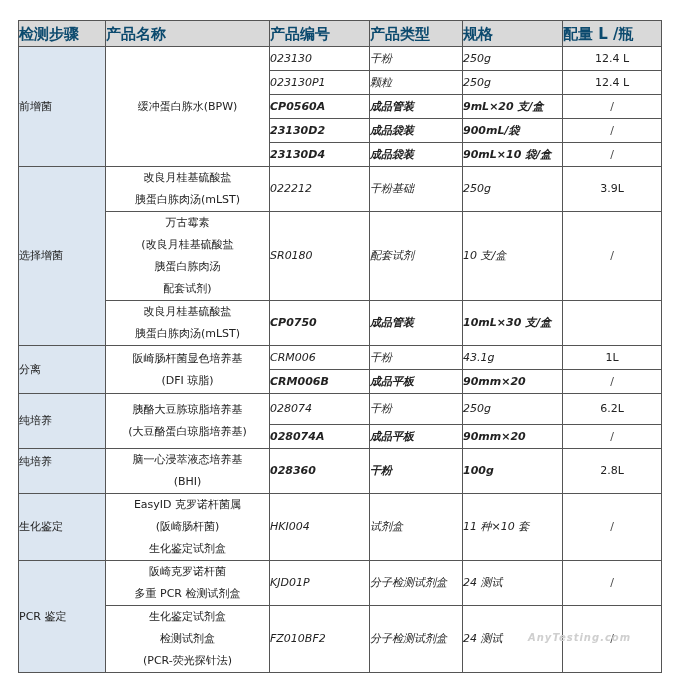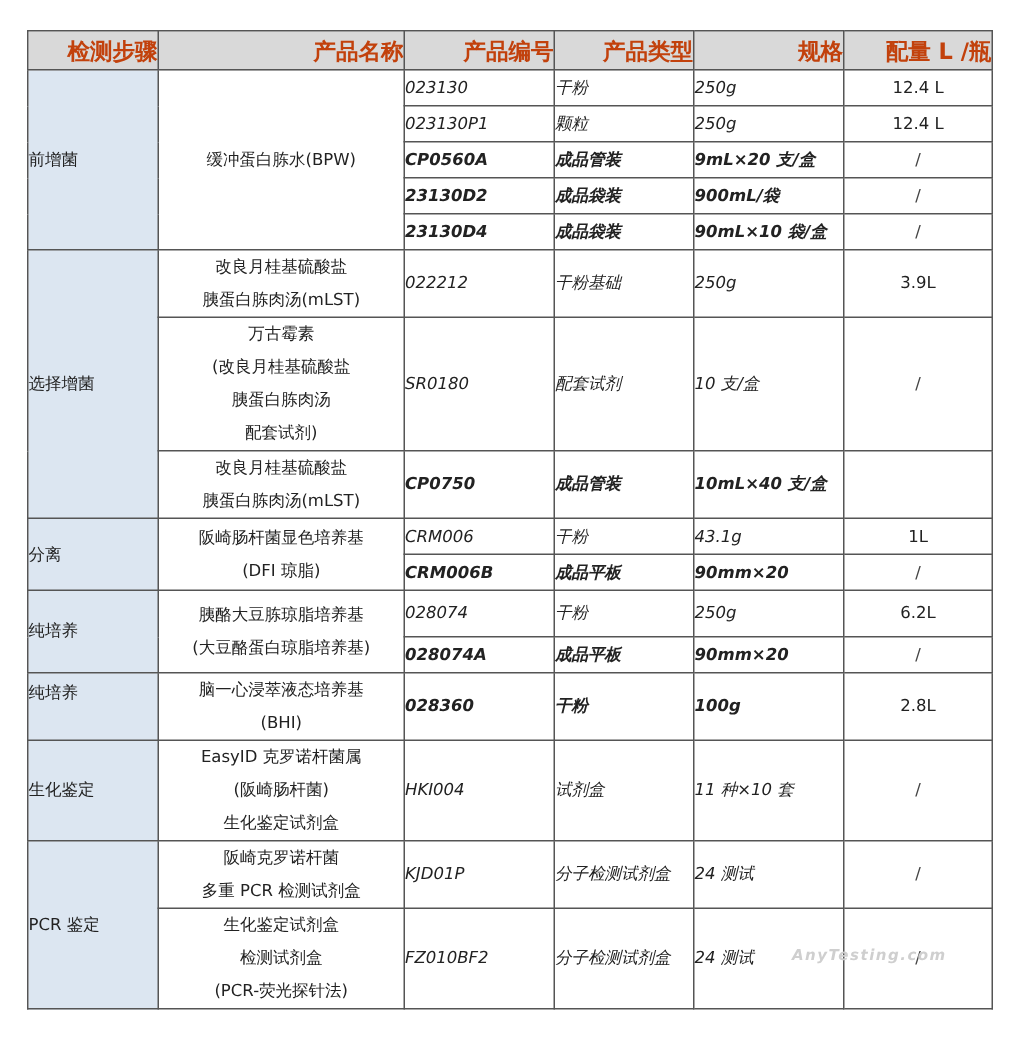--- a/index.html
+++ b/index.html
@@ -1,21 +1,21 @@
 <!DOCTYPE html>
 <html><head>
 <meta charset="utf-8">
 <style>
   html, body { margin: 0; padding: 0; background: #ffffff; }
   body { width: 680px; height: 691px; position: relative; overflow: hidden;
          font-family: "DejaVu Sans", "Liberation Sans", sans-serif; color: #222; }
   table.main { position: absolute; left: 18px; top: 20px; border-collapse: collapse;
                width: 643px; table-layout: fixed; }
   table.main td, table.main th { border: 1px solid #555; padding: 0; font-size: 11px; line-height: 22px; }
-  table.main th { background: #d9d9d9; font-size: 15px; font-weight: bold; height: 25px; text-align: right; color: #c2410c; }
+  table.main th { background: #d9d9d9; font-size: 15px; font-weight: bold; height: 25px; text-align: left; color: #0c4a6e; }
   td.step { background: #dce6f1; font-size: 13px; padding-left: 8px; text-align: left; vertical-align: middle; margin-top: 21px; }
   td.name { text-align: center; font-size: 11.5px; vertical-align: middle; }
   td.name div { line-height: 22px; }
   td.code, td.type, td.spec { padding-left: 7px; font-size: 10px; vertical-align: middle; font-style: italic; }
   td.qty { text-align: center; font-size: 13px; vertical-align: middle; }
   td.qty.slash { font-size: 11px; color: #444; }
   .b { font-weight: bold; margin-left: 36px; }
   .watermark { position: absolute; left: 528px; top: 630px; color: #cfcfcf; pointer-events: none; }
   .watermark .cn { font-size: 26px; font-weight: bold; letter-spacing: 1px; line-height: 28px; }
   .watermark .en { font-size: 10px; font-style: italic; font-weight: bold; letter-spacing: 1px; line-height: 16px; }
@@ -102,21 +102,21 @@
       <td class="spec">10 支/盒</td>
       <td class="qty slash">/</td>
     </tr>
     <tr style="height:44px">
       <td class="name">
         <div>改良月桂基硫酸盐</div>
         <div>胰蛋白胨肉汤(mLST)</div>
       </td>
       <td class="code b">CP0750</td>
       <td class="type b">成品管装</td>
-      <td class="spec b">10mL×40 支/盒</td>
+      <td class="spec b">10mL×30 支/盒</td>
       <td class="qty"></td>
     </tr>
 
     <tr style="height:24px">
       <td class="step" rowspan="2">分离</td>
       <td class="name" rowspan="2">
         <div>阪崎肠杆菌显色培养基</div>
         <div>(DFI 琼脂)</div>
       </td>
       <td class="code">CRM006</td>

